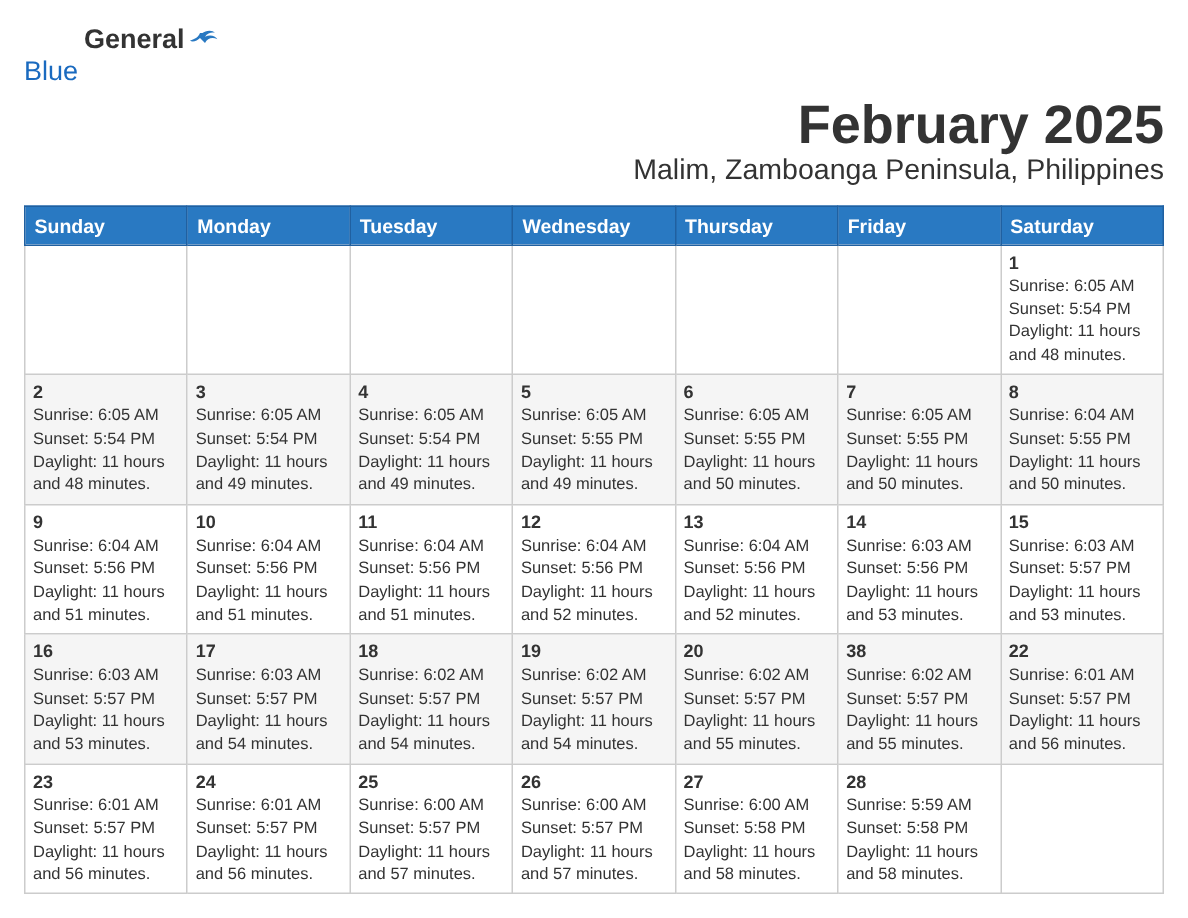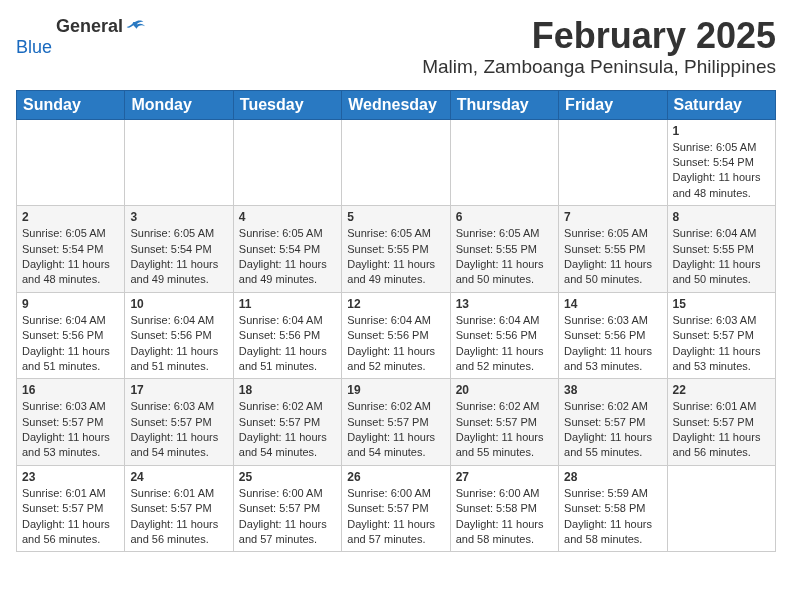--- a/index.html
+++ b/index.html
@@ -42,34 +42,35 @@
       margin-left: 2px;
     }
     .title-section {
       text-align: right;
     }
     .month-title {
       font-size: 36px;
       font-weight: bold;
       color: #333;
       line-height: 1.1;
+      margin-top: 47px;
     }
     .location-subtitle {
       font-size: 19px;
       color: #333;
     }
     .calendar {
       width: 100%;
       border-collapse: collapse;
       border: 1px solid #ccc;
     }
     .calendar th {
       background-color: #2979c2;
       color: #fff;
-      font-size: 16px;
+      font-size: 13px;
       font-weight: bold;
       padding: 5px 6px;
       text-align: left;
       border: 1px solid #2060a0;
     }
     .calendar td {
       vertical-align: top;
       border: 1px solid #ccc;
       padding: 4px 5px;
       width: 108px;

